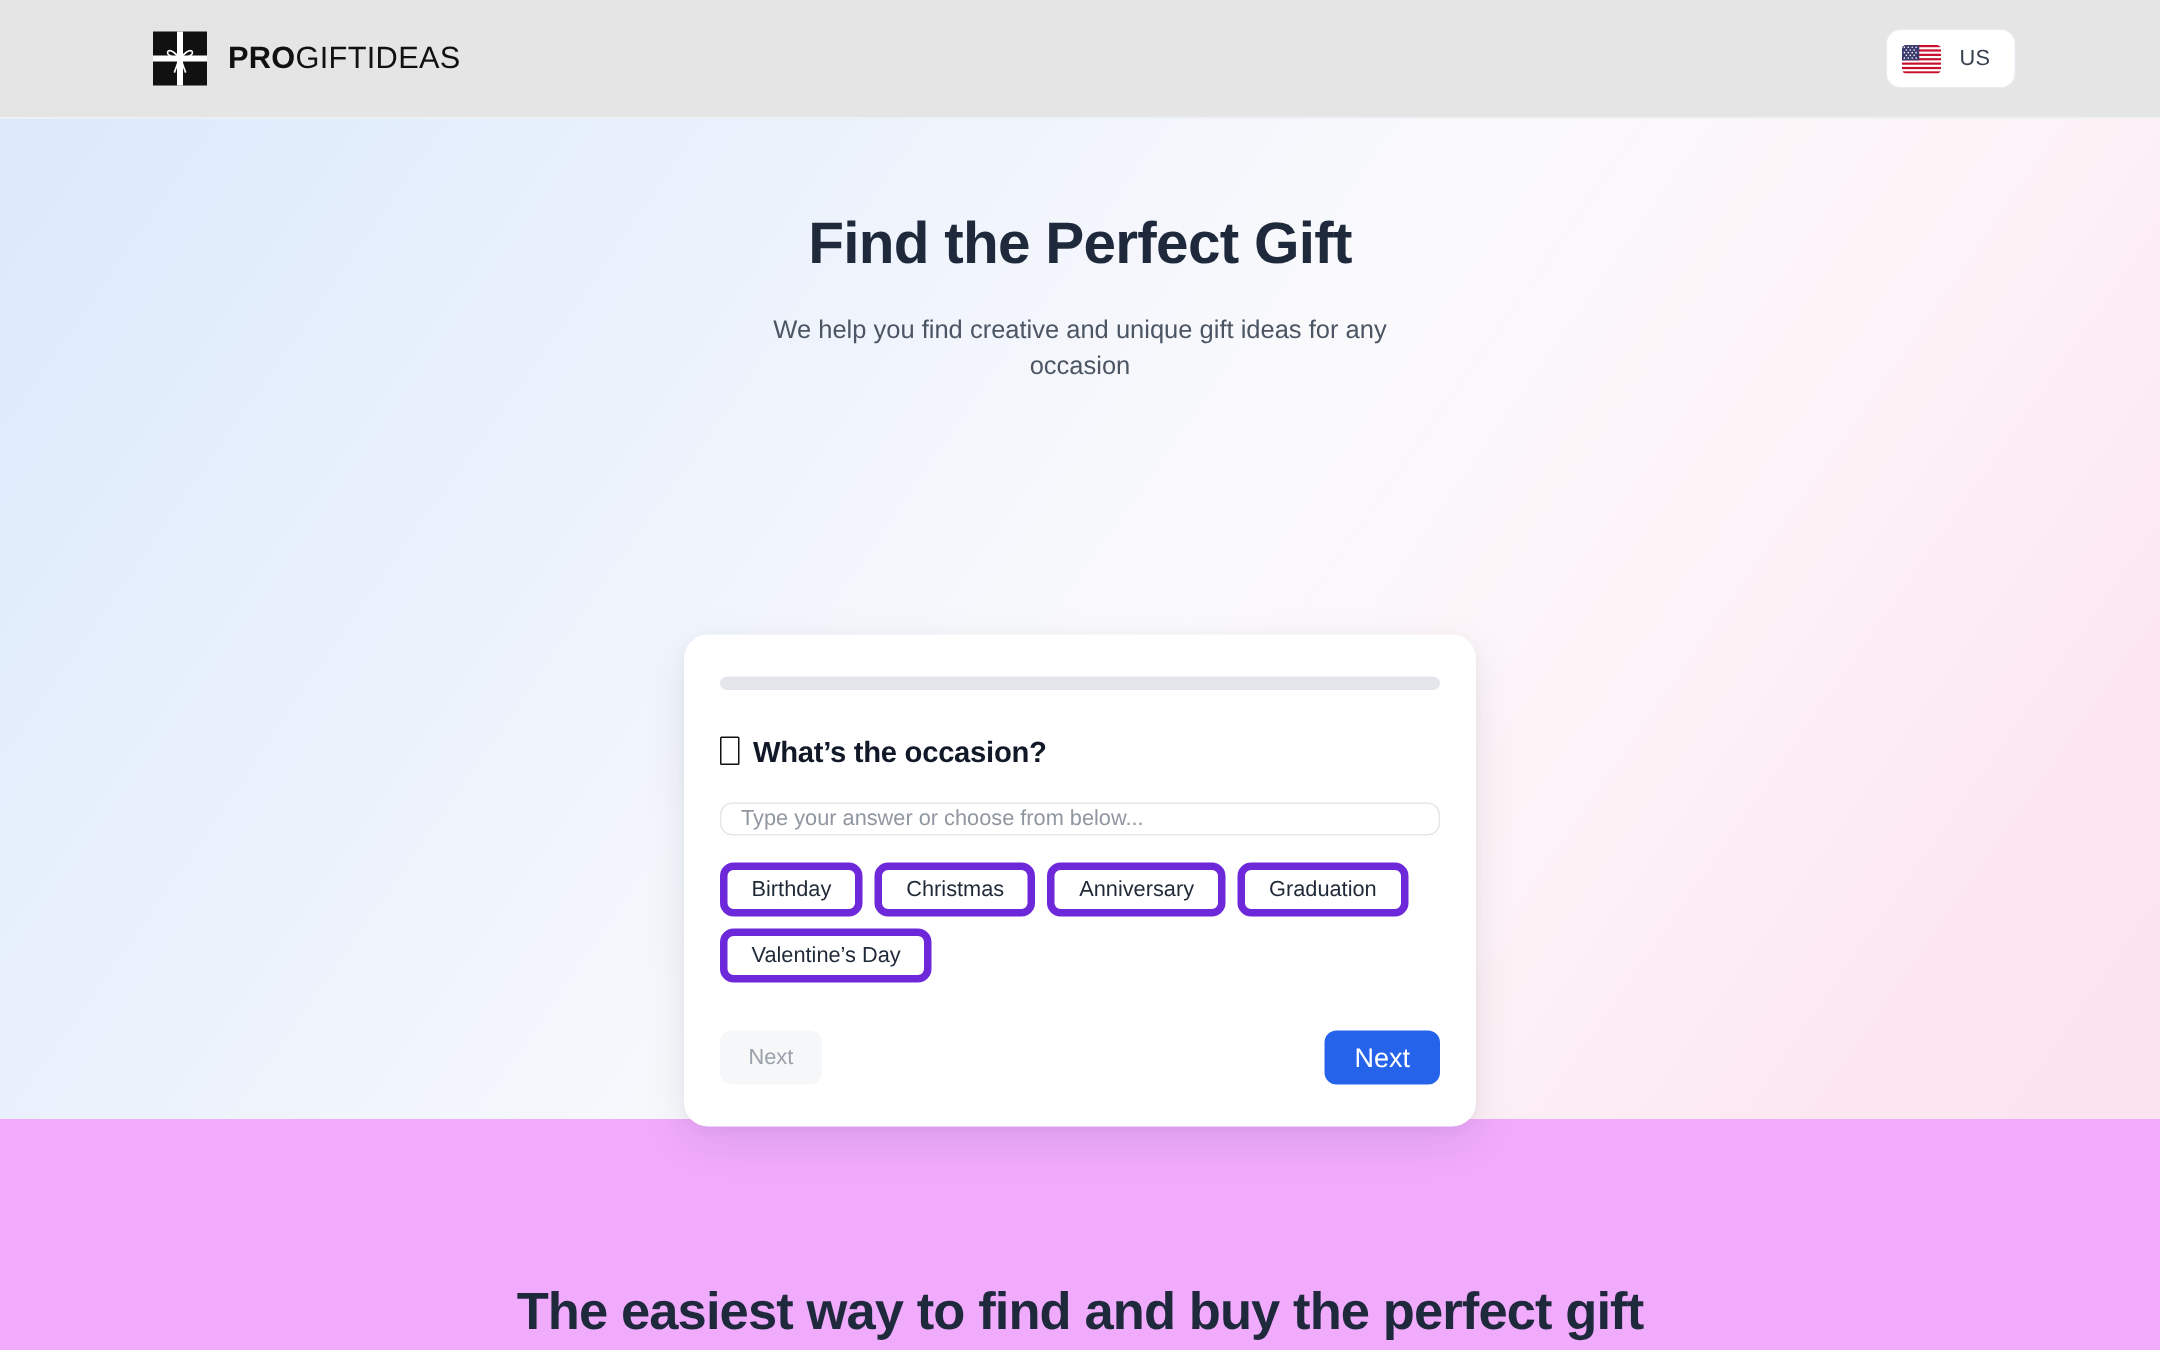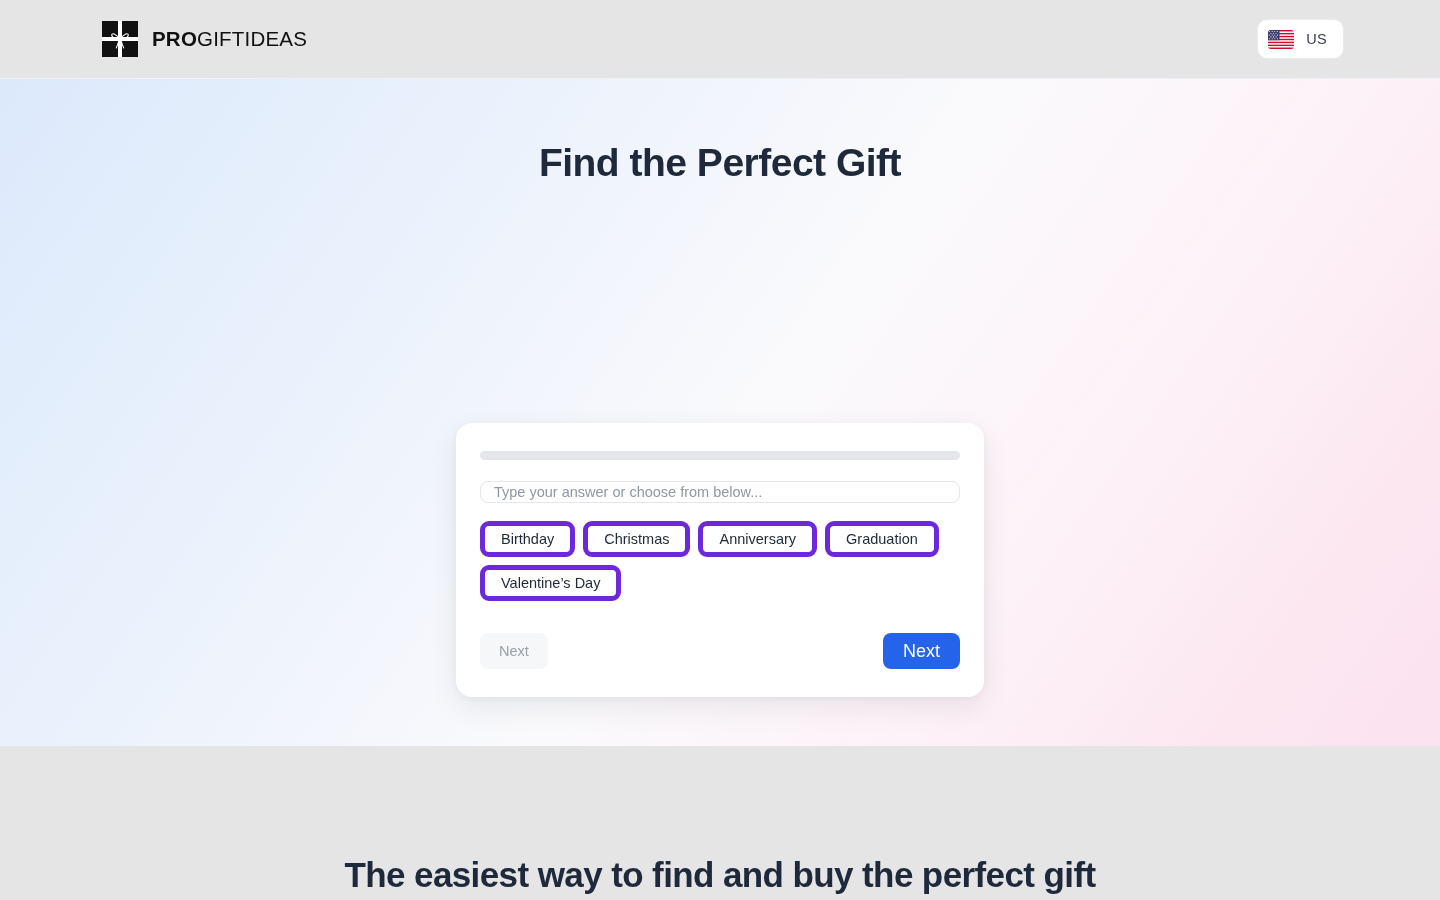--- a/index.html
+++ b/index.html
@@ -241,21 +241,21 @@
     padding: 0 20px;
     font-size: 18px;
     font-family: "Liberation Sans", sans-serif;
     color: #ffffff;
     cursor: pointer;
   }
 
   
   .features-section {
     height: 154px;
-    background: #e5e5e5;
+    background: #f0abfc;
     padding-top: 110px;
   }
   .features-title {
     text-align: center;
     font-size: 35px;
     font-weight: 700;
     color: #1e293b;
     letter-spacing: -0.6px;
     line-height: 1.1;
     white-space: nowrap;
@@ -318,27 +318,32 @@
       </g>
     </svg>
     <span class="country-code">US</span>
   </div>
 
 </header>
 
 <section class="hero">
 
   <h1 class="hero-title">Find the Perfect Gift</h1>
+  <p class="hero-sub">We help you find creative and unique gift ideas for any occasion</p>
 
   <div class="wizard-card">
 
     <div class="progress-track">
       <div class="progress-fill" id="progress-fill" style="width: 0%;"></div>
     </div>
 
+    <div class="question-row">
+      <span class="question-emoji"></span>
+      <span class="question-text">What’s the occasion?</span>
+    </div>
 
     <input class="answer-input" type="text" placeholder="Type your answer or choose from below..." style="">
 
     <div class="chips" id="chips">
         <button class="chip">Birthday</button>
         <button class="chip">Christmas</button>
         <button class="chip">Anniversary</button>
         <button class="chip">Graduation</button>
         <button class="chip">Valentine’s Day</button>
       </div>

